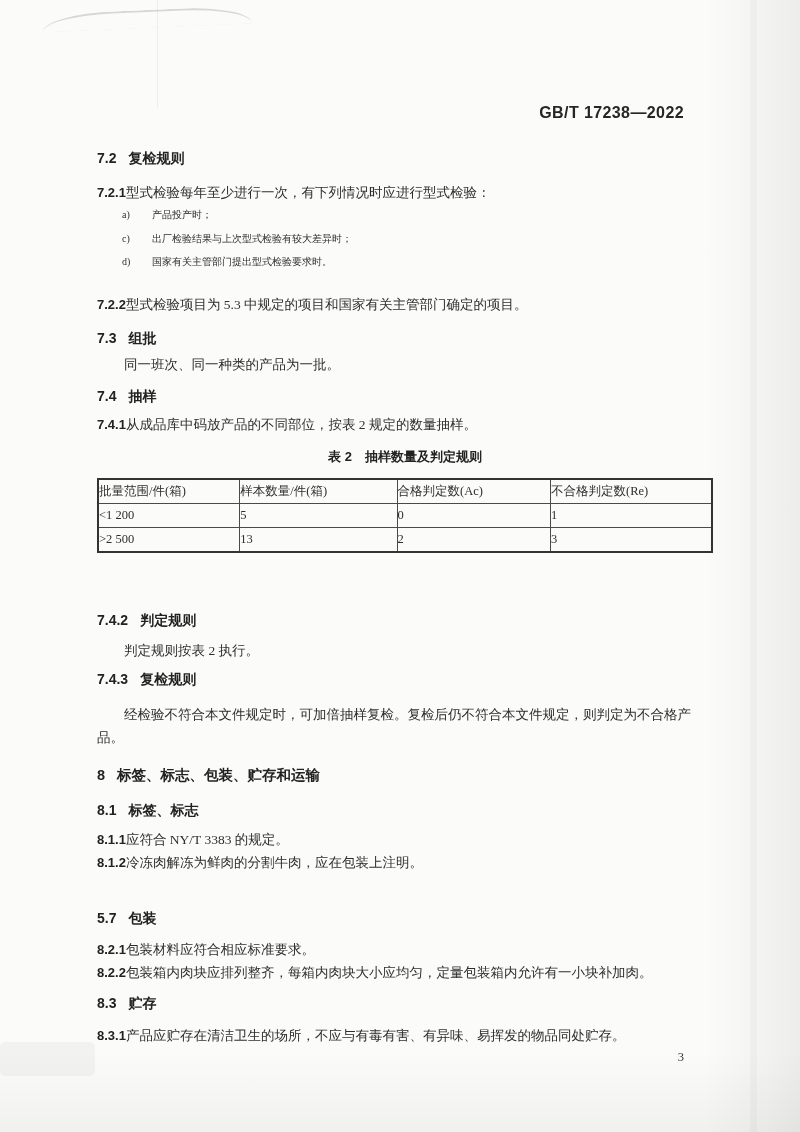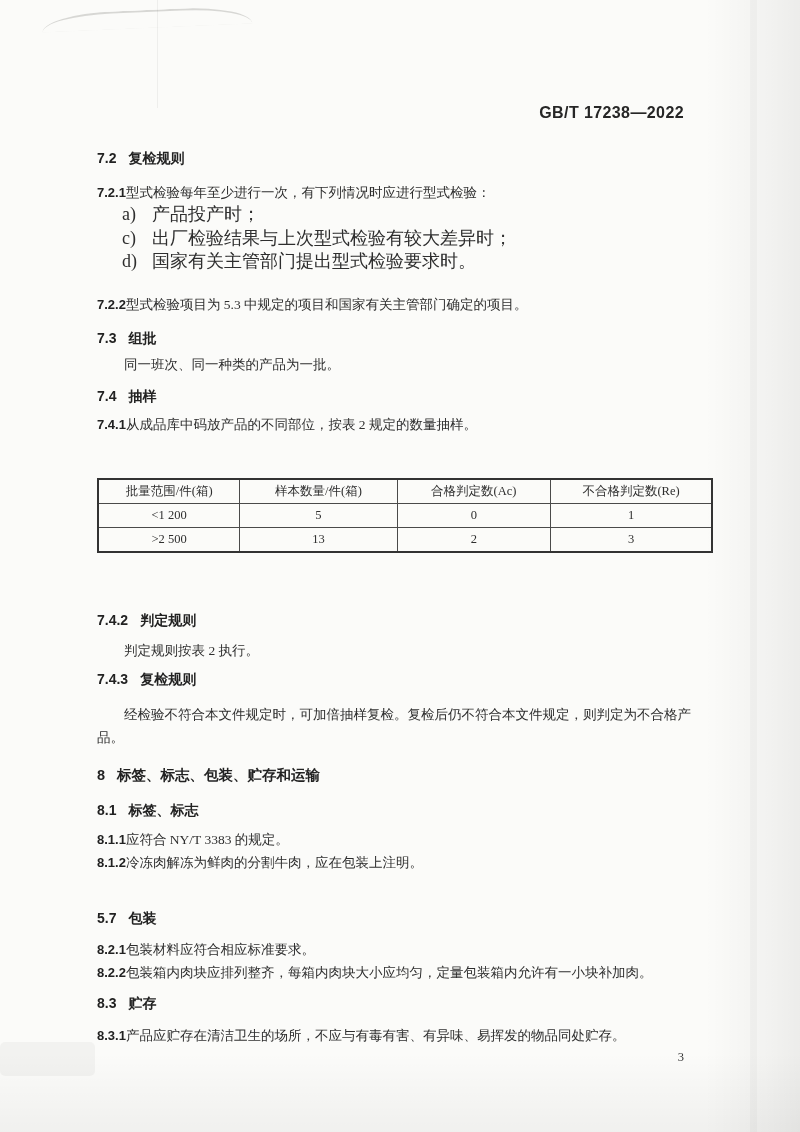--- a/index.html
+++ b/index.html
@@ -25,29 +25,29 @@
     font-weight:bold;font-size:16px;letter-spacing:0.4px;color:#262626;}
   .h1,.h2{font-family:"Liberation Sans","DejaVu Sans",sans-serif;font-weight:bold;color:#222;}
   .h1{font-size:14.5px;}
   .h2{font-size:14px;}
   .hnum{margin-right:12px;}
   .clause{font-size:13.5px;line-height:18px;}
   .cnum{font-family:"Liberation Sans","DejaVu Sans",sans-serif;font-weight:bold;
     font-size:13px;color:#222;}
   .ctext{color:#2e2e2e;}
   .list{left:122px;width:560px;}
-  .li{line-height:23.5px;font-size:18px;color:#2e2e2e;}
+  .li{line-height:23.5px;font-size:10px;color:#2e2e2e;}
   .lilabel{display:inline-block;width:30px;}
   .para{font-size:13.5px;line-height:23px;text-indent:27px;color:#2e2e2e;}
   .tcap{text-align:center;font-family:"Liberation Sans","DejaVu Sans",sans-serif;
     font-weight:bold;font-size:13px;color:#222;}
   table.tbl{position:absolute;left:97px;top:478px;width:616px;border-collapse:collapse;
     border:2px solid #333;table-layout:fixed;}
   table.tbl th,table.tbl td{
-    border:1px solid #4a4a4a;height:23px;text-align:center;vertical-align:middle;
+    border:1px solid #4a4a4a;height:23px;text-align:left;vertical-align:middle;
     font-size:12.5px;font-weight:normal;color:#2e2e2e;padding:0;}
   col.c1{width:23.1%;}col.c2{width:25.6%;}col.c3{width:25%;}col.c4{width:26.3%;}
   .pnum{top:1050px;width:587px;text-align:right;font-size:12.5px;color:#333;}
 </style>
 </head>
 <body>
 
 <div class="page">
 
   <div class="artifact squiggle"></div>
@@ -82,20 +82,21 @@
   <div class="abs para" style="top:353px">同一班次、同一种类的产品为一批。</div>
 
   <div class="abs h2" style="top:388px">
     <span class="hnum">7.4</span><span>抽样</span>
   </div>
 
   <div class="abs clause" style="top:416px">
     <span class="cnum">7.4.1</span><span class="ctext">从成品库中码放产品的不同部位，按表 2 规定的数量抽样。</span>
   </div>
 
+  <div class="abs tcap" style="top:448px">表 2　抽样数量及判定规则</div>
 
   <table class="tbl">
     <colgroup>
         <col class="c1">
         <col class="c2">
         <col class="c3">
         <col class="c4">
       </colgroup>
     <thead>
       <tr>

